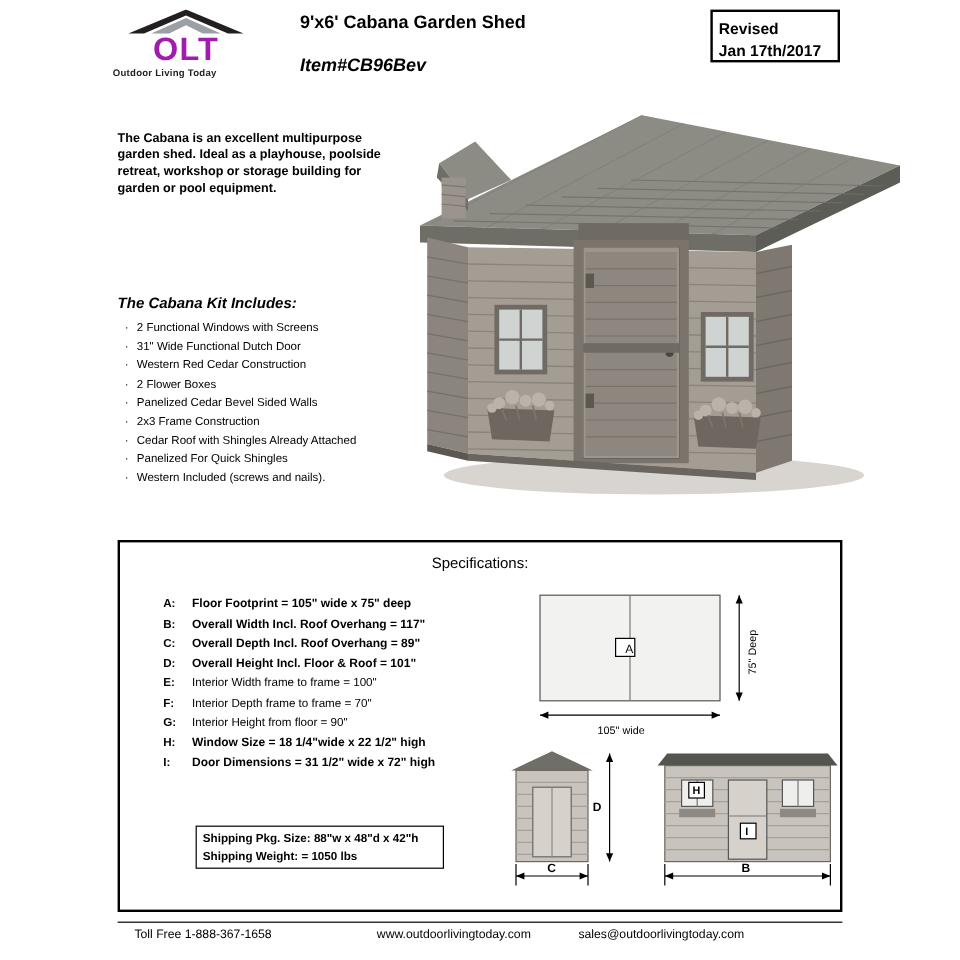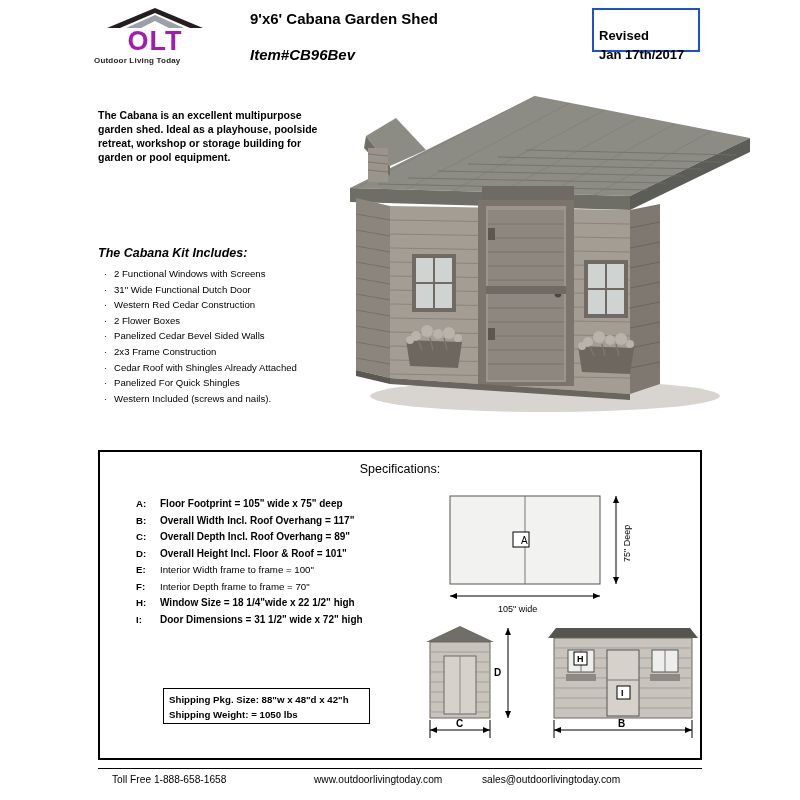--- a/index.html
+++ b/index.html
@@ -65,23 +65,23 @@
     left: 250px; top: 46px;
     font-size: 15px;
     font-weight: bold;
     font-style: italic;
   }
 
   .revised-box {
     position: absolute;
     left: 592px; top: 8px;
     width: 108px; height: 44px;
-    border: 2px solid #1d4ed8;
+    border: 2px solid #000000;
     box-sizing: border-box;
-    padding: 16px 5px;
+    padding: 4px 5px;
   }
   .revised-line {
     font-size: 13px;
     font-weight: bold;
     line-height: 19px;
   }
 
   
   .desc {
     position: absolute;
@@ -393,20 +393,21 @@
   <div class="spec-box"></div>
   <div class="spec-title">Specifications:</div>
 
   <div class="spec-list">
     <div class="spec-row bold"><span class="spec-key">A:</span><span class="spec-val">Floor Footprint = 105" wide x 75" deep</span></div>
     <div class="spec-row bold"><span class="spec-key">B:</span><span class="spec-val">Overall Width Incl. Roof Overhang = 117"</span></div>
     <div class="spec-row bold"><span class="spec-key">C:</span><span class="spec-val">Overall Depth Incl. Roof Overhang = 89"</span></div>
     <div class="spec-row bold"><span class="spec-key">D:</span><span class="spec-val">Overall Height Incl. Floor &amp; Roof = 101"</span></div>
     <div class="spec-row"><span class="spec-key">E:</span><span class="spec-val">Interior Width frame to frame = 100"</span></div>
     <div class="spec-row"><span class="spec-key">F:</span><span class="spec-val">Interior Depth frame to frame = 70"</span></div>
+    <div class="spec-row"><span class="spec-key">G:</span><span class="spec-val">Interior Height from floor = 90"</span></div>
     <div class="spec-row bold"><span class="spec-key">H:</span><span class="spec-val">Window Size = 18 1/4"wide x 22 1/2" high</span></div>
     <div class="spec-row bold"><span class="spec-key">I:</span><span class="spec-val">Door Dimensions = 31 1/2" wide x 72" high</span></div>
   </div>
 
   <div class="ship-box">
     <div class="ship-line">Shipping Pkg. Size:  88"w x 48"d x 42"h</div>
     <div class="ship-line">Shipping Weight: = 1050 lbs</div>
   </div>
 
   <div class="diag-plan">
@@ -489,17 +490,17 @@
       <line x1="146" y1="110" x2="284" y2="110" stroke="#000" stroke-width="1"></line>
       <polygon points="146,110 153,107 153,113" fill="#000"></polygon>
       <polygon points="284,110 277,107 277,113" fill="#000"></polygon>
       <line x1="146" y1="100" x2="146" y2="118" stroke="#000" stroke-width="1"></line>
       <line x1="284" y1="100" x2="284" y2="118" stroke="#000" stroke-width="1"></line>
       <text x="210" y="107" font-family="Liberation Sans, sans-serif" font-size="10" font-weight="bold" fill="#000">B</text>
     </svg>
   </div>
 
   <div class="footer-rule"></div>
-  <div class="footer footer-phone">Toll Free 1-888-658-1658</div>
+  <div class="footer footer-phone">Toll Free 1-888-367-1658</div>
   <div class="footer footer-web">www.outdoorlivingtoday.com</div>
   <div class="footer footer-mail">sales@outdoorlivingtoday.com</div>
 
 </div>
 
 </body></html>

